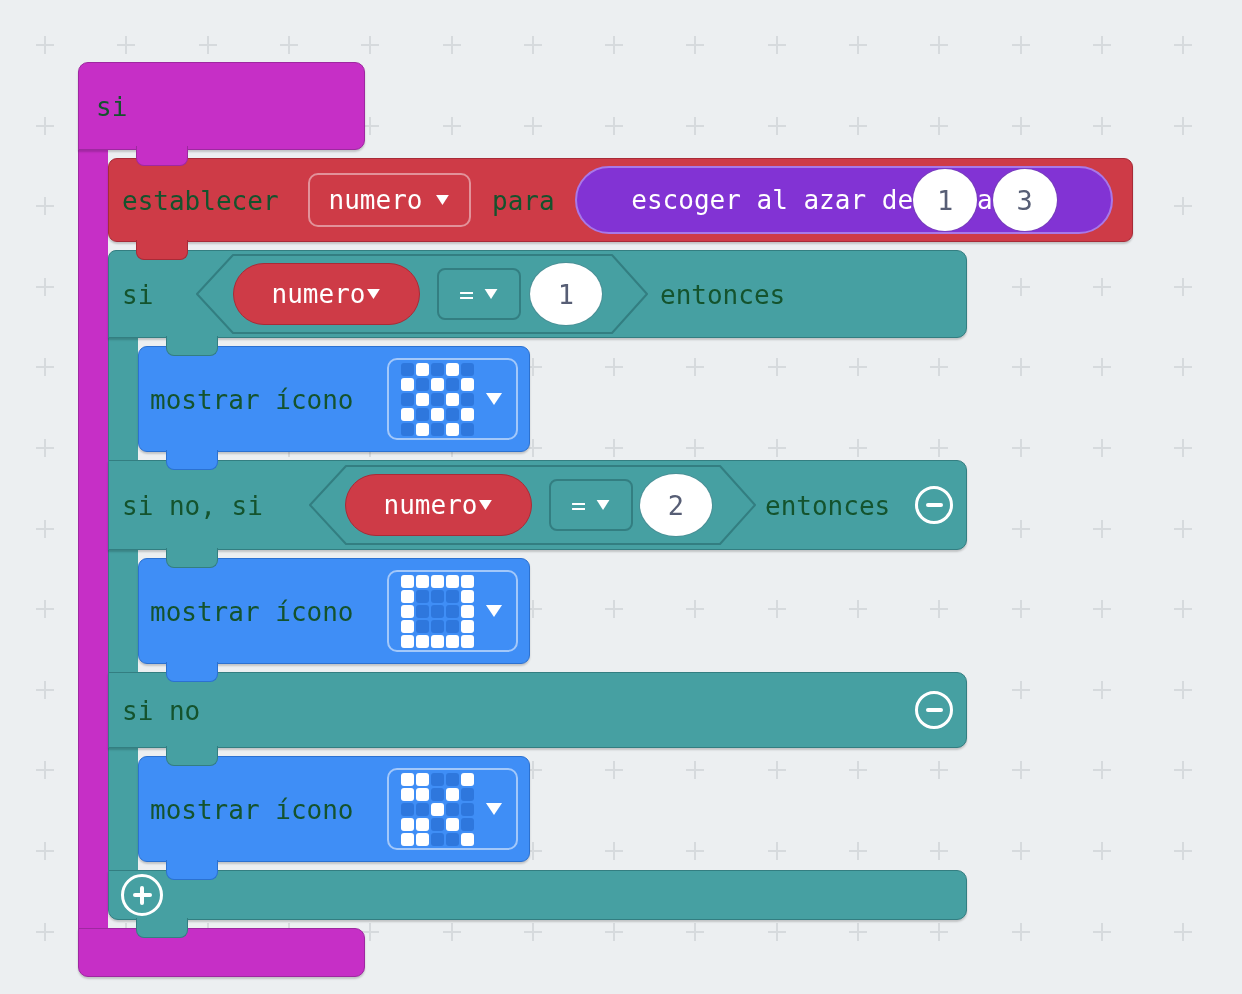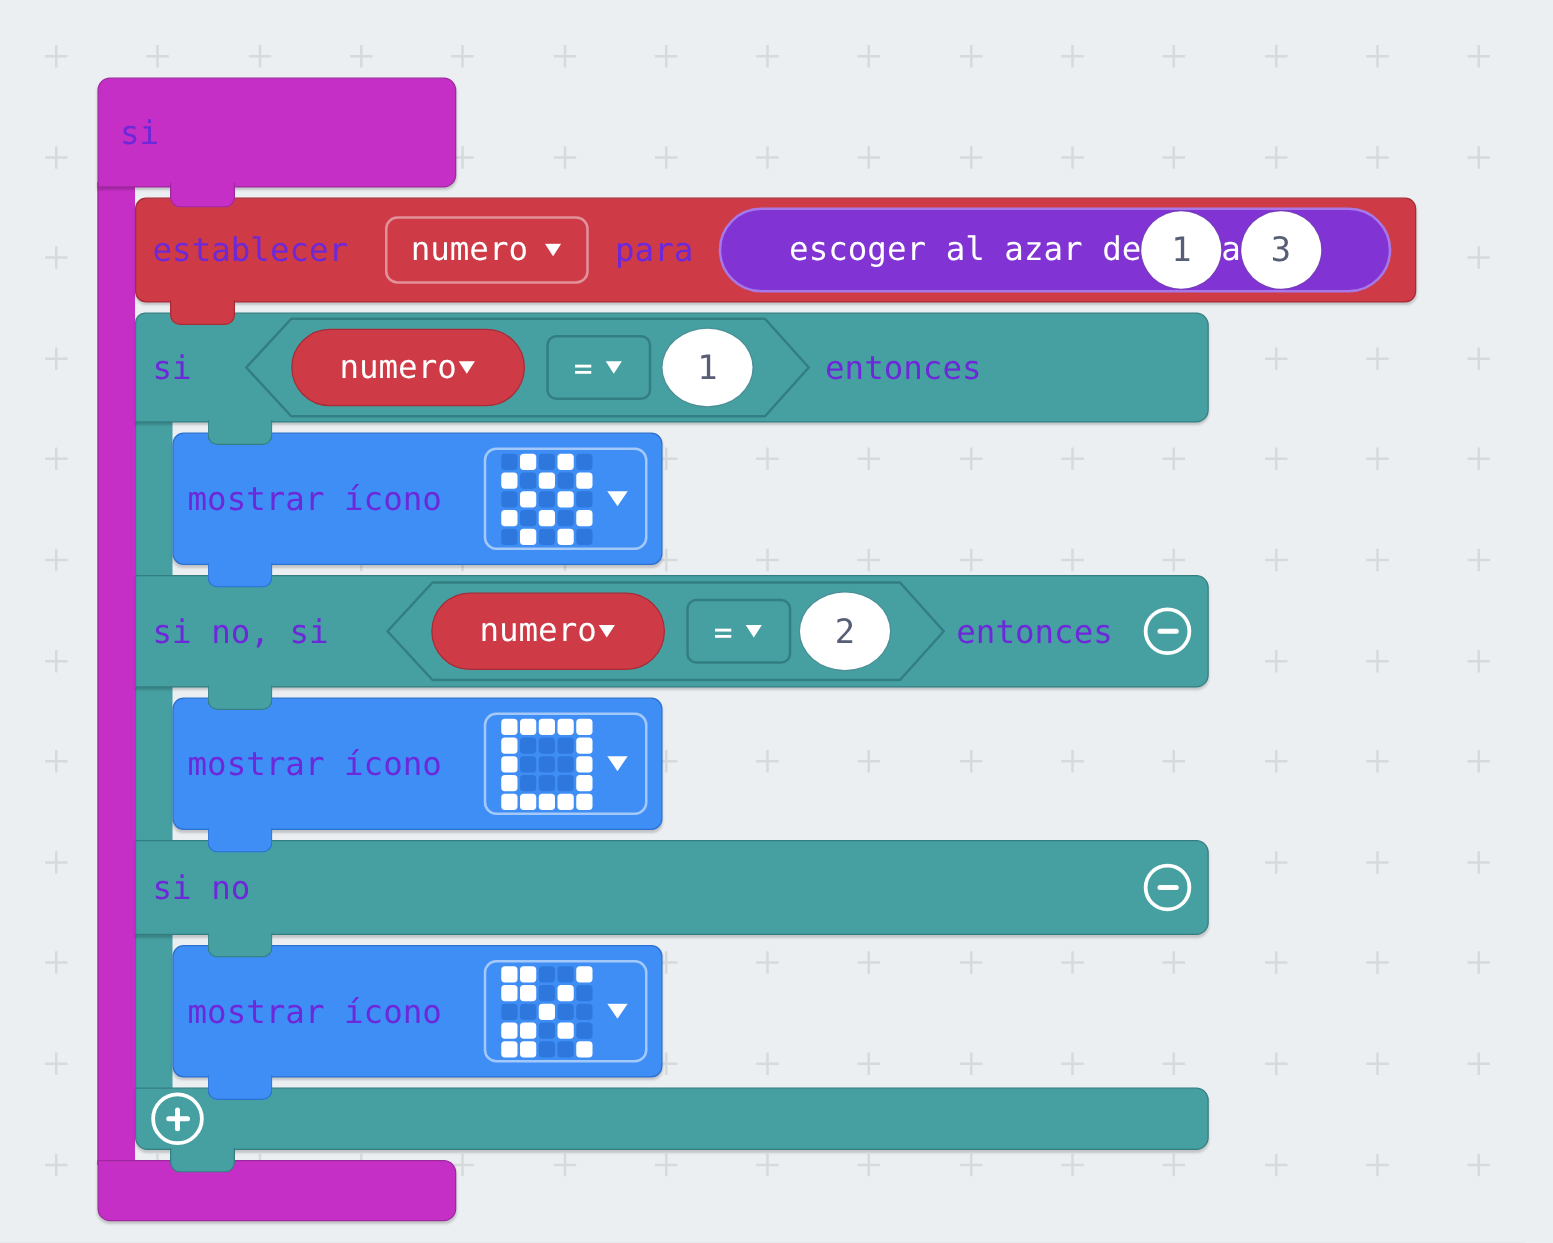--- a/index.html
+++ b/index.html
@@ -19,21 +19,21 @@
   .abs{position:absolute}
   .cross{position:absolute;width:18px;height:18px;pointer-events:none;
     background:linear-gradient(var(--cross),var(--cross)) center/100% 2px no-repeat,
                linear-gradient(var(--cross),var(--cross)) center/2px 100% no-repeat}
   .part{position:absolute;box-sizing:border-box}
   .shadow{box-shadow:0 2px 2px rgba(0,0,0,.18)}
   .magenta{background:var(--magenta);border:1px solid var(--magenta-border)}
   .red{background:var(--red);border:1px solid var(--red-border)}
   .teal{background:var(--teal);border:1px solid var(--teal-border)}
   .blue{background:var(--blue);border:1px solid var(--blue-border)}
-  .lbl{position:absolute;color:#6d28d9;font-size:26px;line-height:26px;white-space:pre;
+  .lbl{position:absolute;color:#14532d;font-size:26px;line-height:26px;white-space:pre;
     transform:translateY(-50%);pointer-events:none}
   .field{position:absolute;display:flex;align-items:center;justify-content:center;
     color:#fff;font-size:26px;box-sizing:border-box}
   .tri{width:20px;height:13px;background:#fff;clip-path:polygon(8% 0,92% 0,50% 96%);flex:none}
   .tri.sm{width:16px;height:11px}
   .numcircle{position:absolute;background:#fff;border-radius:50%;display:flex;
     align-items:center;justify-content:center;color:var(--num-text);font-size:27px;
     box-shadow:0 0 0 1px rgba(87,94,117,.25)}
   .pill{border-radius:40px;display:flex;align-items:center;justify-content:center;
     color:#fff;font-size:26px}

